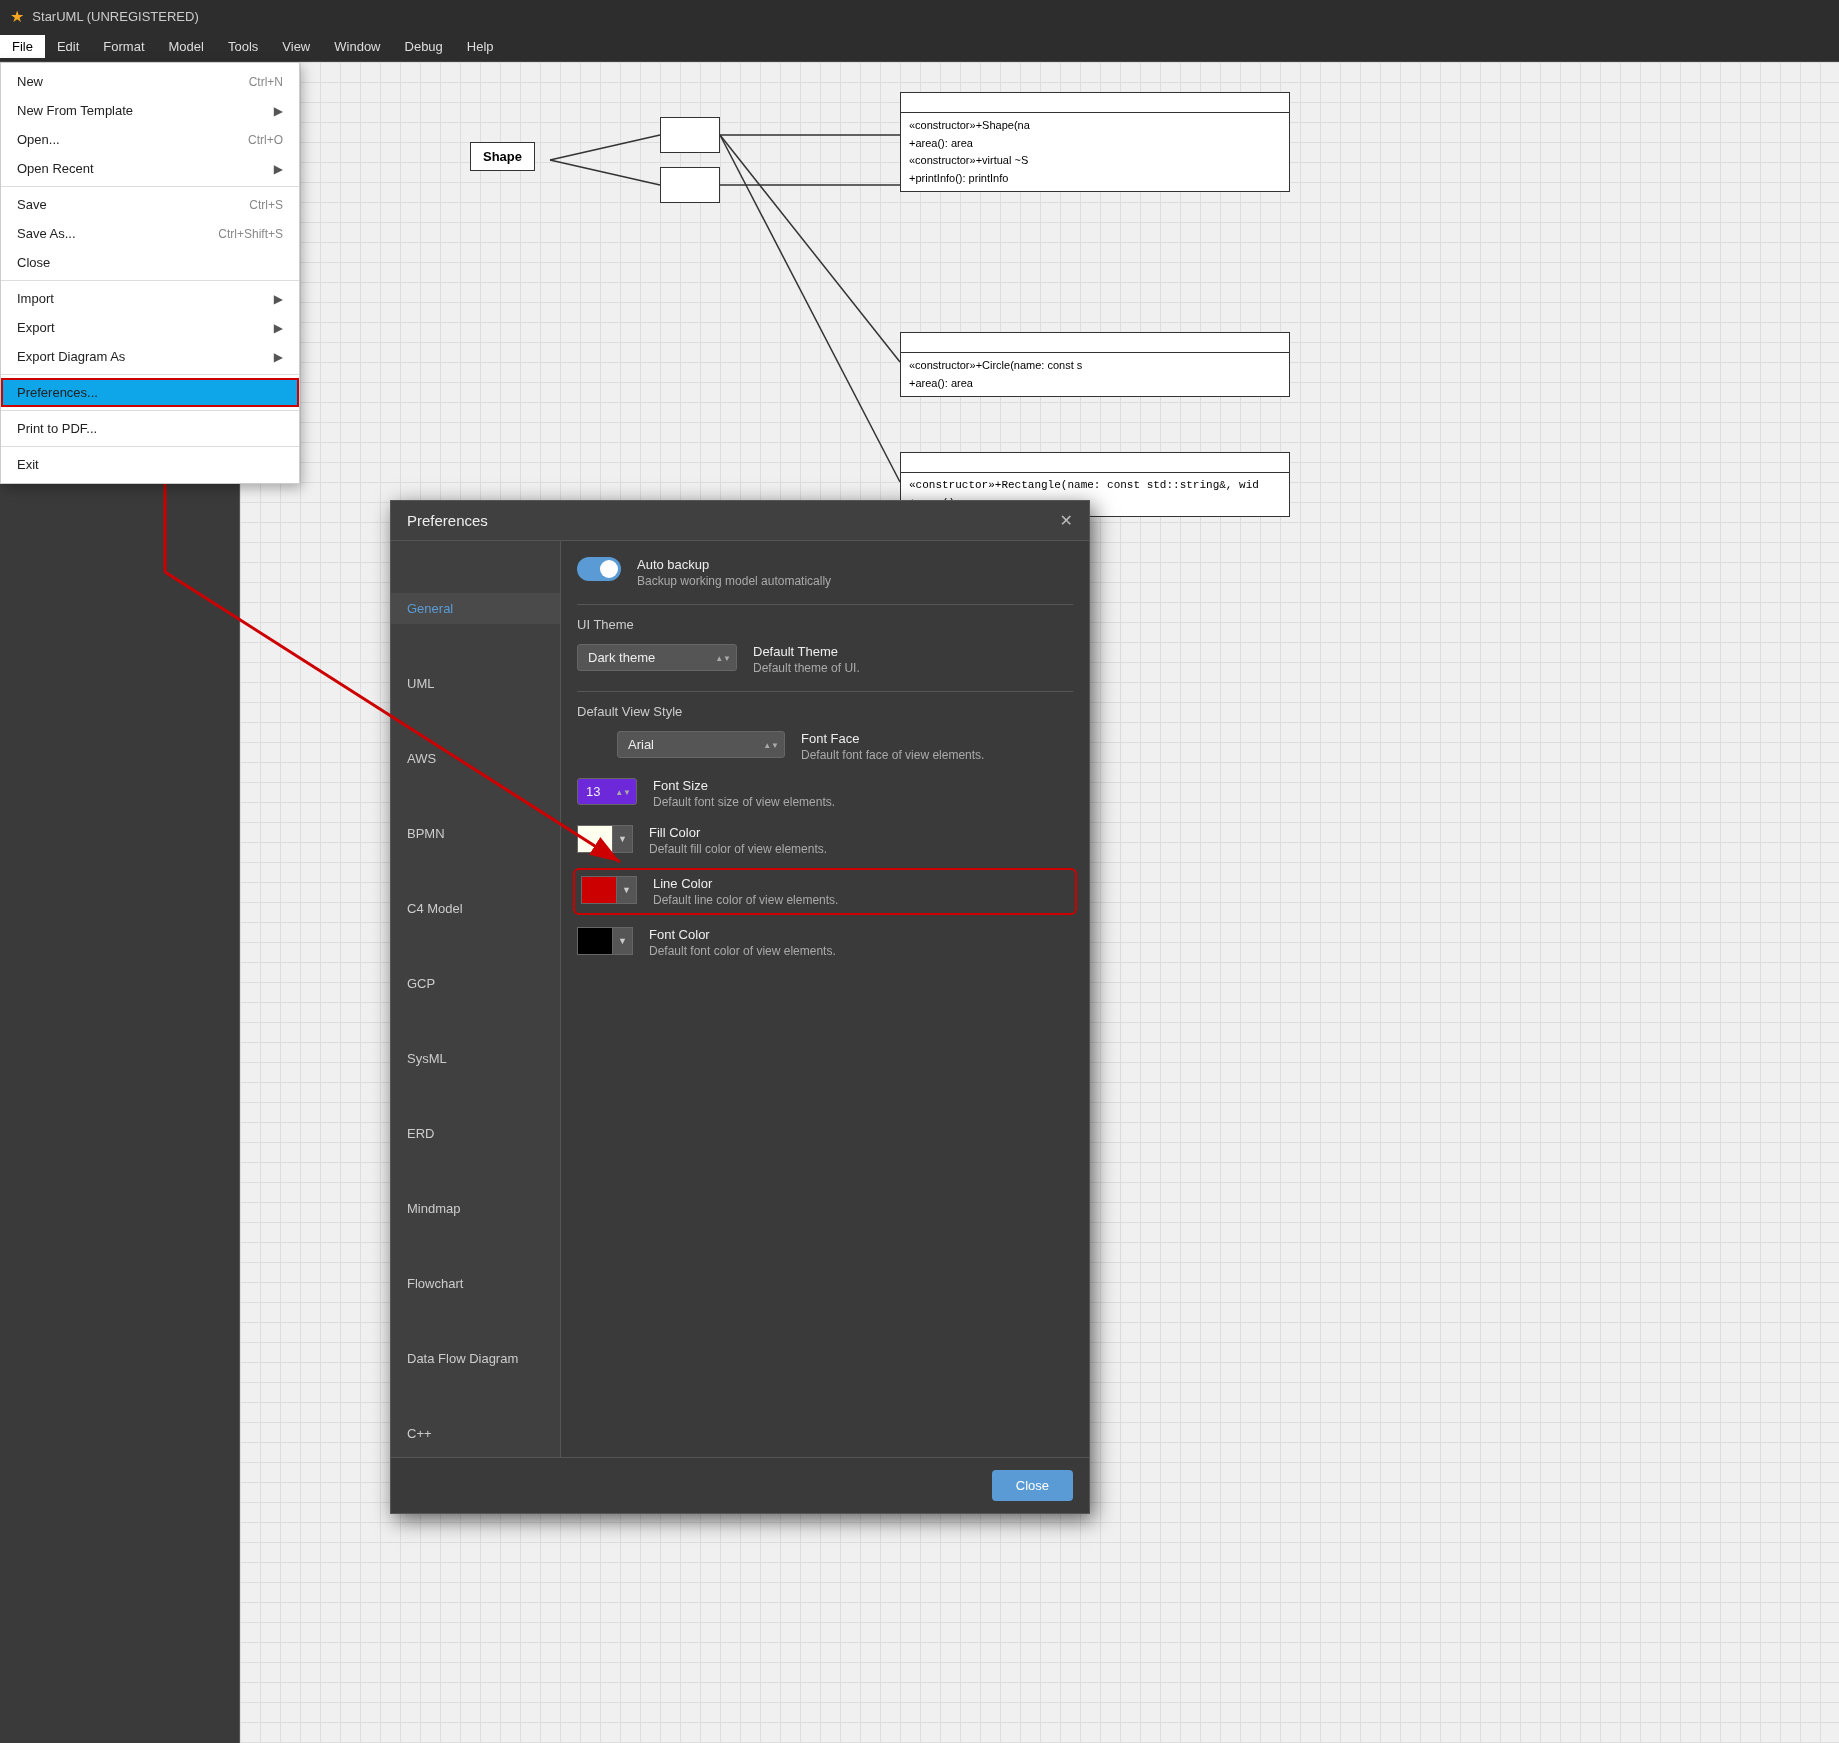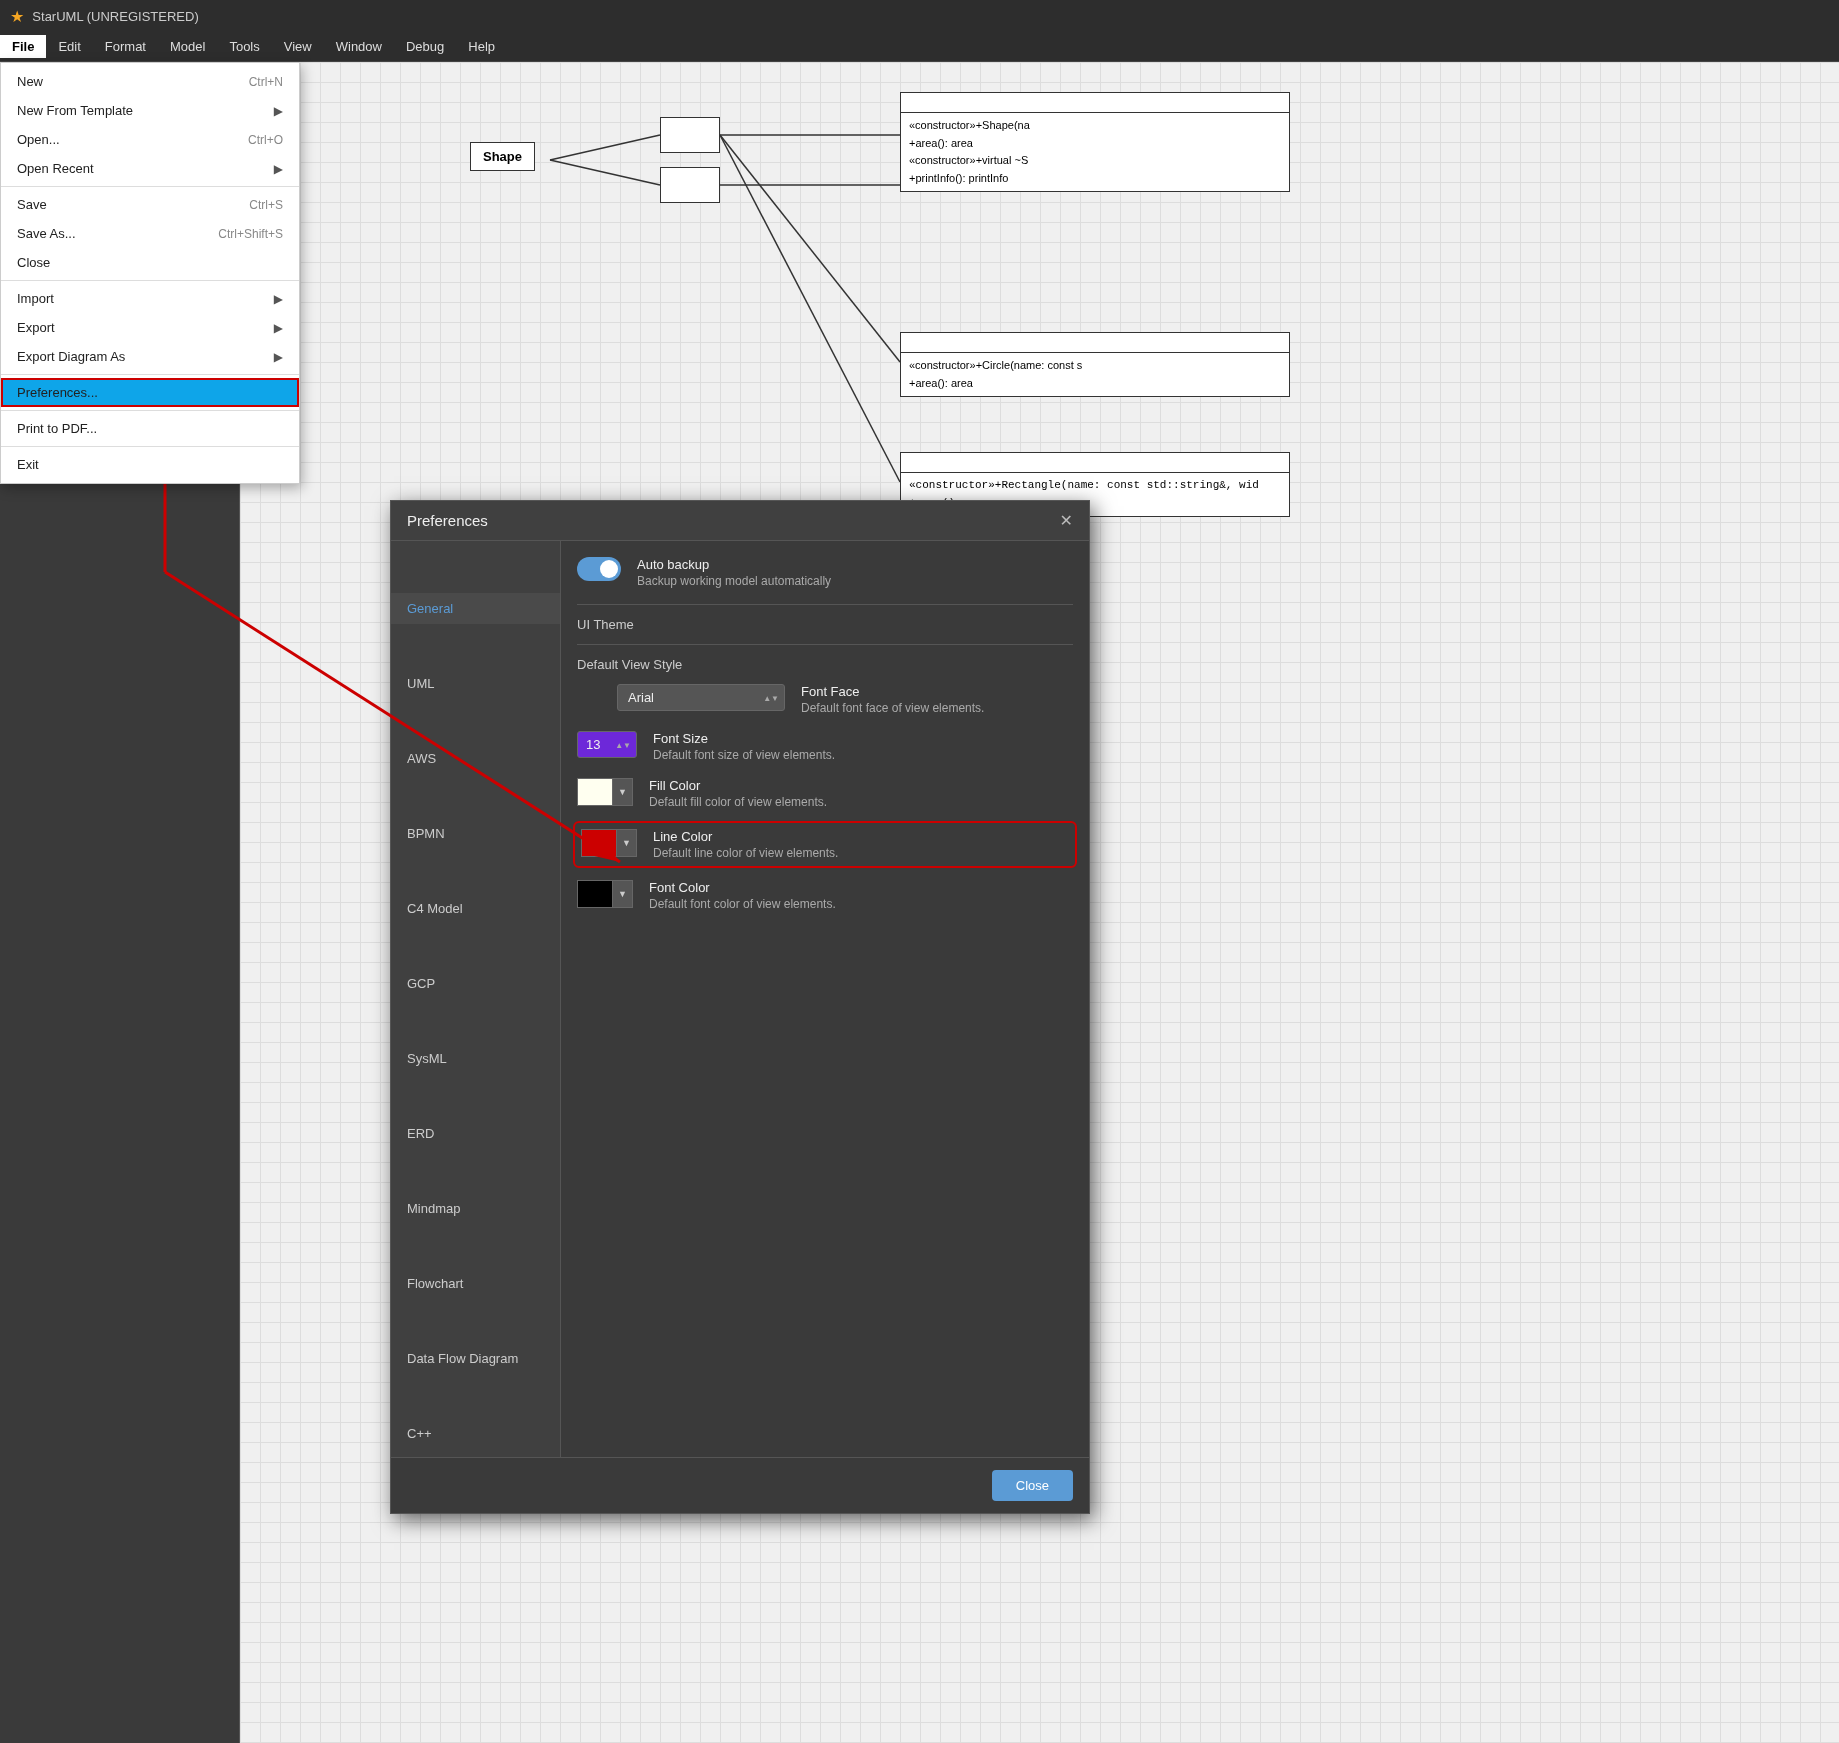--- a/index.html
+++ b/index.html
@@ -33,21 +33,21 @@
       align-items: center;
       border-bottom: 1px solid #444;
     }
     .menu-item {
       padding: 4px 12px;
       color: #ddd;
       font-size: 13px;
       cursor: pointer;
       position: relative;
     }
-    .menu-item.active { background: #fff; color: #000; font-weight: bold; }
+    .menu-item.active { background: #fff; color: #000; }
 
     
     #main {
       display: flex;
       width: 100%;
       height: calc(100% - 62px);
       position: relative;
     }
 
     
@@ -625,20 +625,34 @@
         <div class="pref-description">
           <div class="pref-label">Auto backup</div>
           <div class="pref-sublabel">Backup working model automatically</div>
         </div>
       </div>
 
       <div class="pref-section-divider"></div>
 
       <div class="pref-section-header">UI Theme</div>
 
+      <div class="pref-row">
+        <div class="pref-control-area">
+          <div class="select-wrapper">
+            <select class="pref-select" style="width:160px;">
+              <option>Dark theme</option>
+              <option>Light theme</option>
+            </select>
+          </div>
+        </div>
+        <div class="pref-description">
+          <div class="pref-label">Default Theme</div>
+          <div class="pref-sublabel">Default theme of UI.</div>
+        </div>
+      </div>
 
       <div class="pref-section-divider"></div>
 
       <div class="pref-section-header">Default View Style</div>
 
       <div class="pref-row">
         <div class="pref-control-area">
           <div class="select-wrapper">
             <select class="pref-select" style="width:168px;margin-left:40px;">
               <option>Arial</option>

